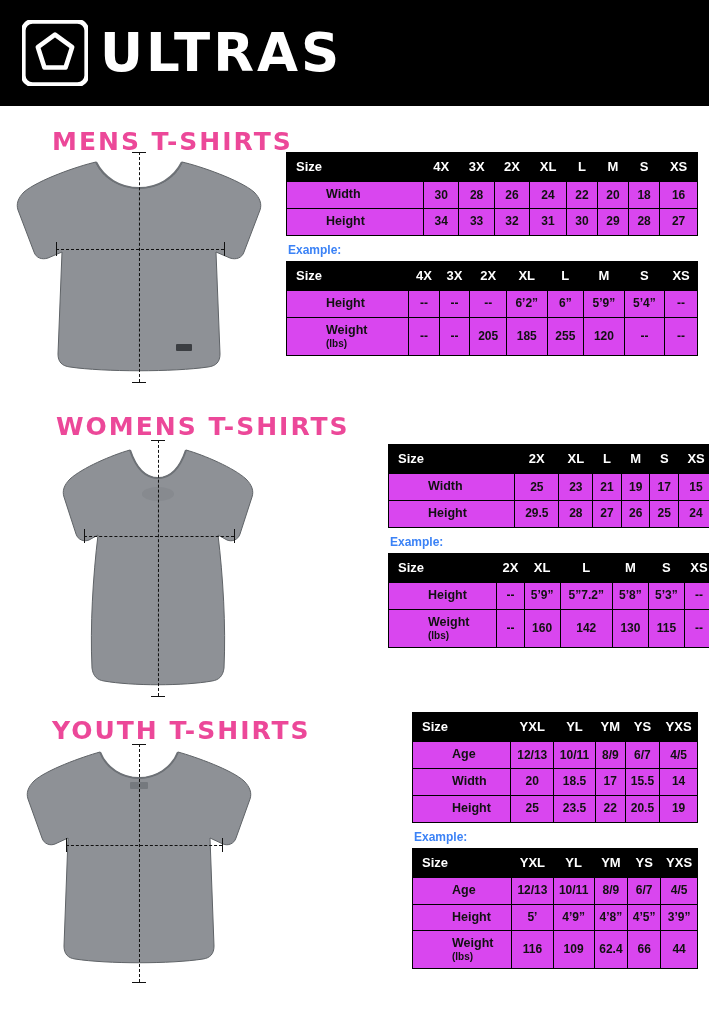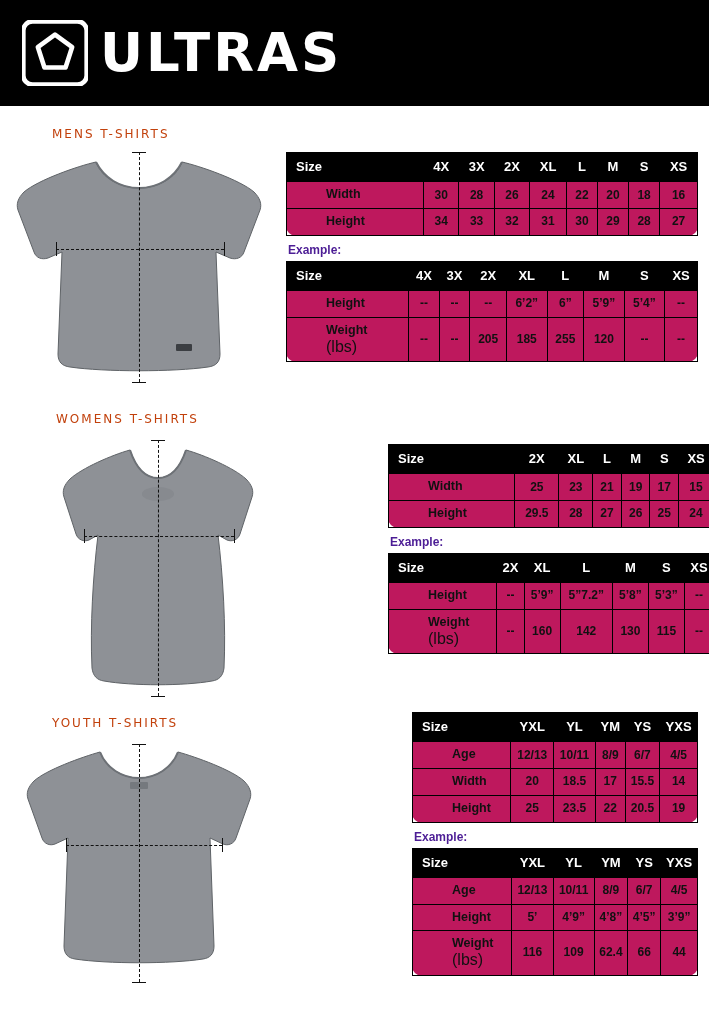--- a/index.html
+++ b/index.html
@@ -48,35 +48,34 @@
     margin-top: 4px;
     font-family: "DejaVu Sans", sans-serif;
   }
 
   
   .section {
     position: relative;
     width: 100%;
   }
   .sec-title {
-    font-size: 12px;
-    font-weight: normal;
+    font-size: 25px;
+    font-weight: bold;
     letter-spacing: 2px;
-    color: #c2410c;
+    color: #ec4899;
     font-family: "DejaVu Sans", sans-serif;
   }
   .table-col { position: relative; }
 
   
   table.sz {
     border-collapse: collapse;
     width: 100%;
     font-size: 12px;
-    background: #be185d;
-    border-radius: 10px;
+    background: #d946ef;
   }
   table.sz th, table.sz td {
     border: 1px solid #000;
     text-align: center;
     padding: 6px 2px;
     font-weight: bold;
     color: #111;
     line-height: 1.1;
   }
   table.sz thead th {
@@ -88,23 +87,23 @@
   table.sz thead th.rowlab,
   table.sz td.rowlab {
     text-align: left;
     padding-left: 9px;
   }
   table.sz td.rowlab { font-size: 12.5px; padding-left: 39px; }
   .ex-label {
     font-size: 12px;
     font-weight: bold;
     margin: 7px 0 4px 2px;
-    color: #4c1d95;
-  }
-  .small-sub { font-size: 16px; font-weight: normal; display:block; }
+    color: #3b82f6;
+  }
+  .small-sub { font-size: 10px; font-weight: bold; display:block; }
 
   
   .shirt-wrap { position: relative; }
   .shirt-svg { display: block; }
   .dash-h, .dash-v {
     position: absolute;
     pointer-events: none;
   }
   .dash-h {
     border-top: 1px dashed #111;

